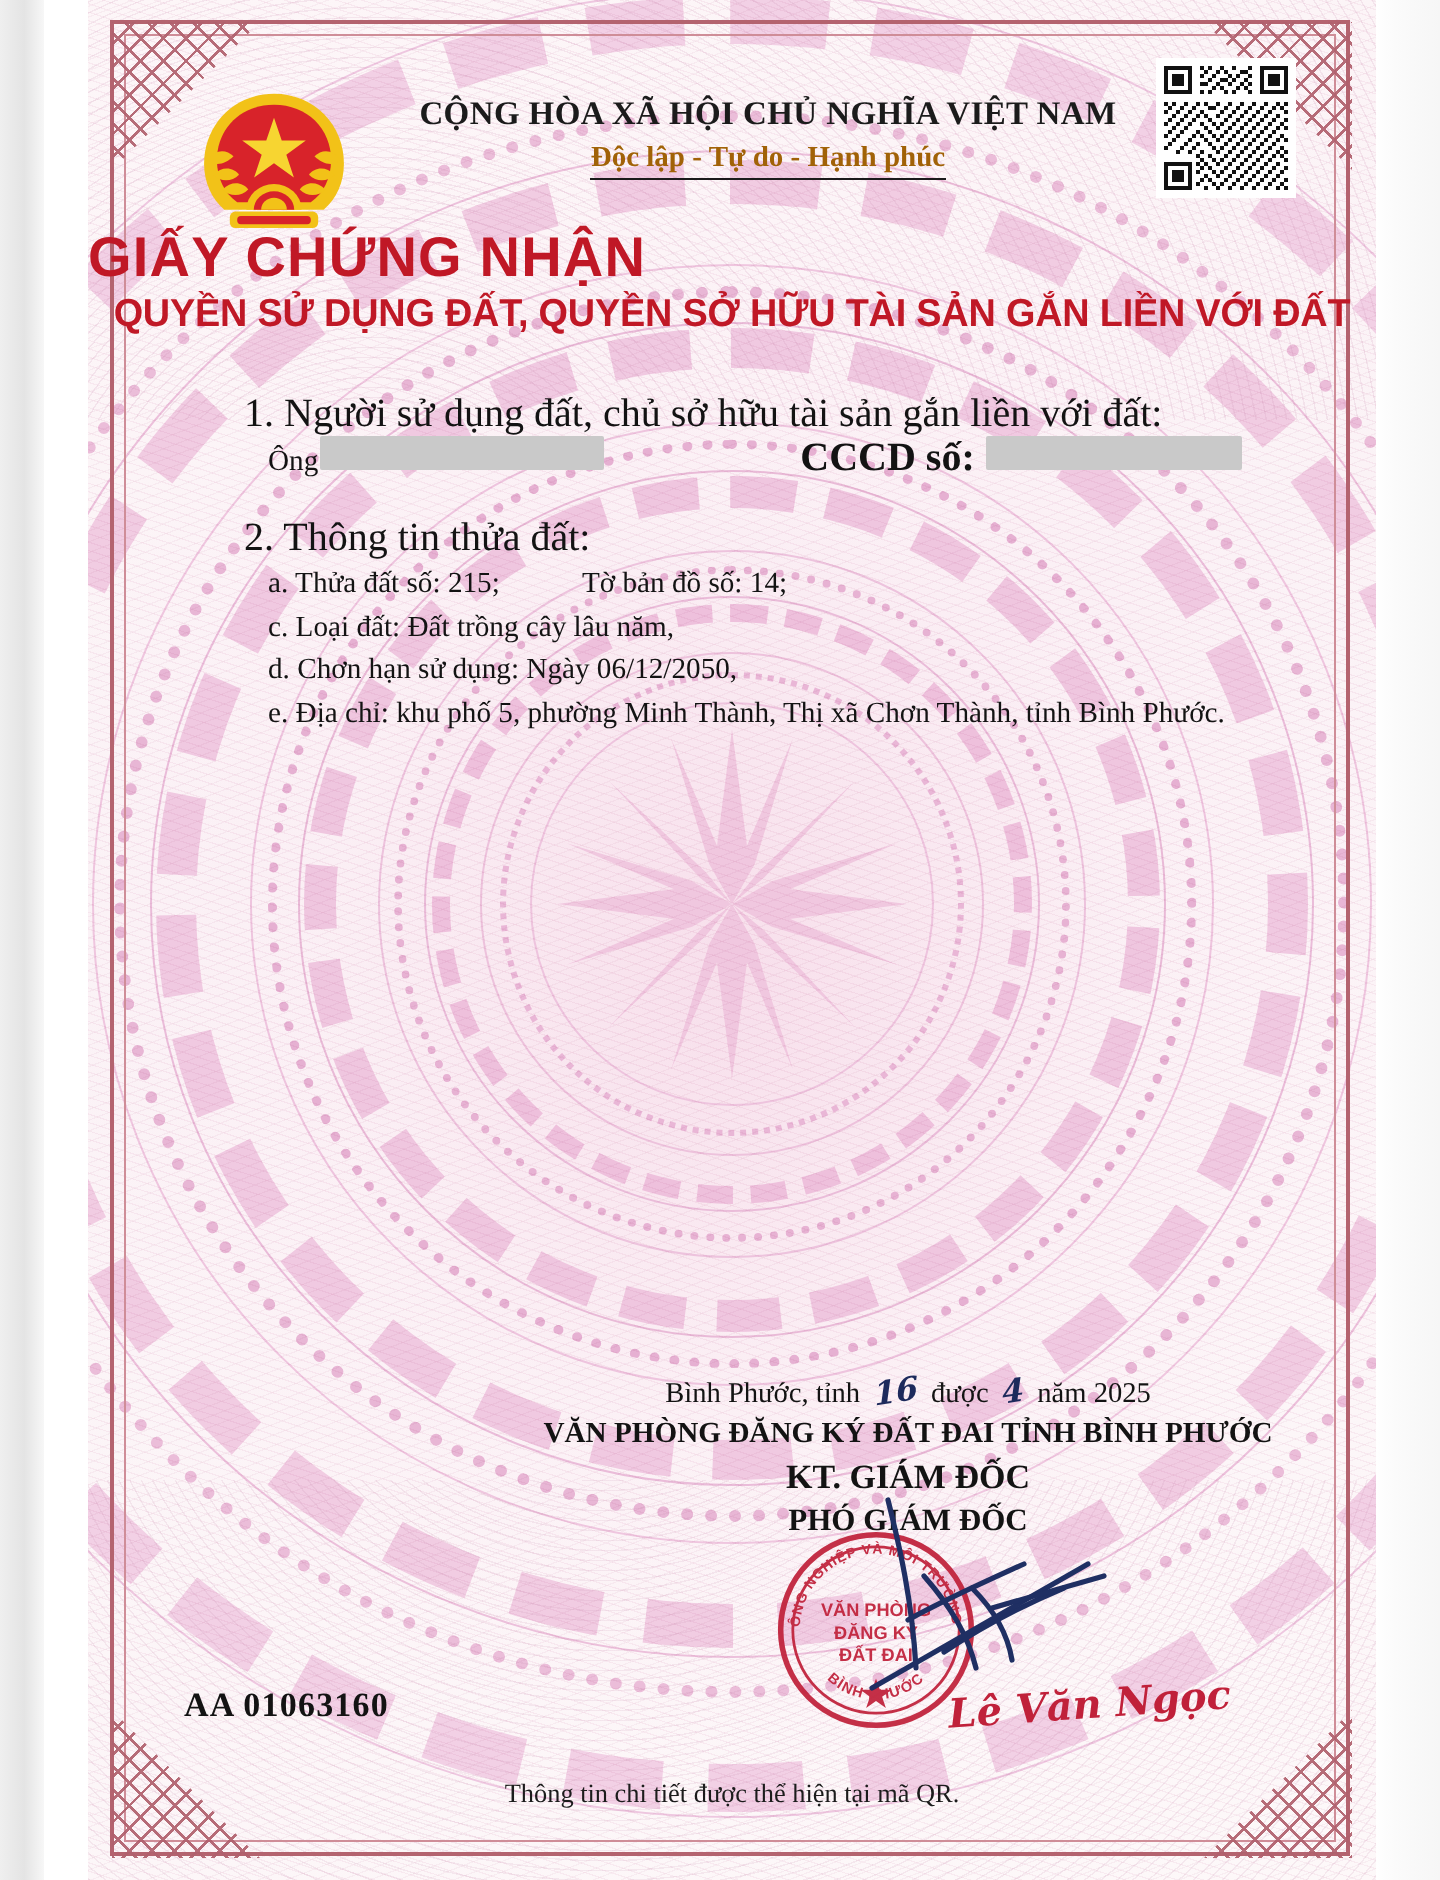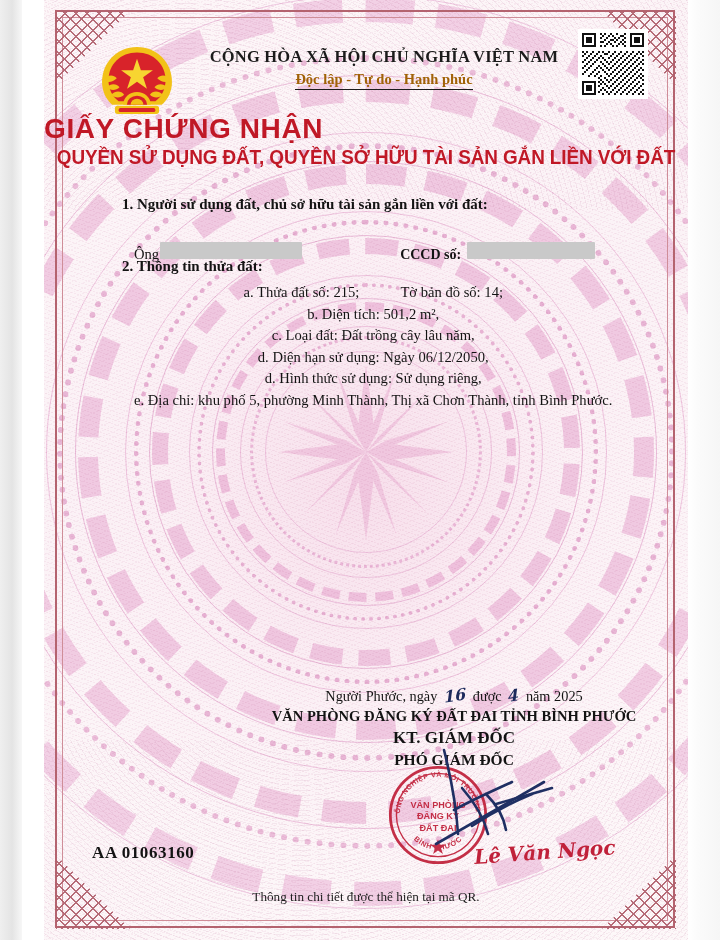--- a/index.html
+++ b/index.html
@@ -208,54 +208,53 @@
     transform: scaleX(0.97);
   }
 
   
   .sec {
     position: absolute;
     font-family: "Liberation Serif", "DejaVu Serif", serif;
     color: #131313;
   }
   .sec-head {
-    font-weight: bold;
-    font-size: 15px;
+    font-weight: normal;
+    font-size: 20px;
   }
 
   #sec1      { left: 78px; top: 196px; }
-  #sec1-row  { left: 90px; top: 218px; width: 520px; margin-top: 24px; }
+  #sec1-row  { left: 90px; top: 218px; width: 520px; }
   #sec2      { left: 78px; top: 258px; }
   #sec2-list { left: 90px; top: 282px; }
   #sec3      { left: 78px; top: 423px; }
 
   .redact {
     display: inline-block;
     background: #c9c9c9;
     height: 17px;
     vertical-align: -3px;
     border-radius: 1px;
   }
   .redact.name { width: 142px; margin-left: 1px; }
   .redact.cccd { width: 128px; margin-left: 6px; }
 
   .row-inline { display: flex; align-items: baseline; }
   .cccd-label {
-    font-size: 14px;
+    font-size: 20px;
     font-weight: bold;
     margin-left: 98px;
     white-space: nowrap;
   }
   .name-label { font-size: 14.6px; white-space: nowrap; }
 
   .list-item {
     font-size: 14.6px;
     line-height: 21.5px;
     white-space: nowrap;
-    text-align: center;
   }
   .lot-gap { display: inline-block; width: 34px; }
 
   
   .sig-area {
     position: absolute;
     left: 210px; top: 686px;
     width: 400px;
     text-align: center;
     font-family: "Liberation Serif", "DejaVu Serif", serif;
@@ -711,50 +710,40 @@
       <div class="sec" id="sec2-list">
         <div class="list-item">
           <span>a.</span>
           <span>Thửa đất số:</span>
           <span>215;</span>
           <span class="lot-gap"></span>
           <span>Tờ bản đồ số:</span>
           <span>14;</span>
         </div>
         <div class="list-item">
-          <span>b.</span>
-          <span>Diện tích:</span>
-          <span>501,2 m²,</span>
-        </div>
-        <div class="list-item">
           <span>c.</span>
           <span>Loại đất:</span>
           <span>Đất trồng cây lâu năm,</span>
         </div>
         <div class="list-item">
           <span>d.</span>
-          <span>Diện hạn sử dụng:</span>
+          <span>Chơn hạn sử dụng:</span>
           <span>Ngày 06/12/2050,</span>
-        </div>
-        <div class="list-item">
-          <span>d.</span>
-          <span>Hình thức sử dụng:</span>
-          <span>Sử dụng riêng,</span>
         </div>
         <div class="list-item">
           <span>e.</span>
           <span>Địa chỉ:</span>
           <span>khu phố 5, phường Minh Thành, Thị xã Chơn Thành, tỉnh Bình Phước.</span>
         </div>
       </div>
 
 
       <div class="sig-area">
         <div class="sig-place">
-          <span>Người Phước, ngày</span>
+          <span>Bình Phước, tỉnh</span>
           <span class="hw">16</span>
           <span>được</span>
           <span class="hw">4</span>
           <span>năm</span>
           <span>2025</span>
         </div>
         <div class="sig-office">VĂN PHÒNG ĐĂNG KÝ ĐẤT ĐAI TỈNH BÌNH PHƯỚC</div>
         <div class="sig-role1">KT. GIÁM ĐỐC</div>
         <div class="sig-role2">PHÓ GIÁM ĐỐC</div>
       </div>

